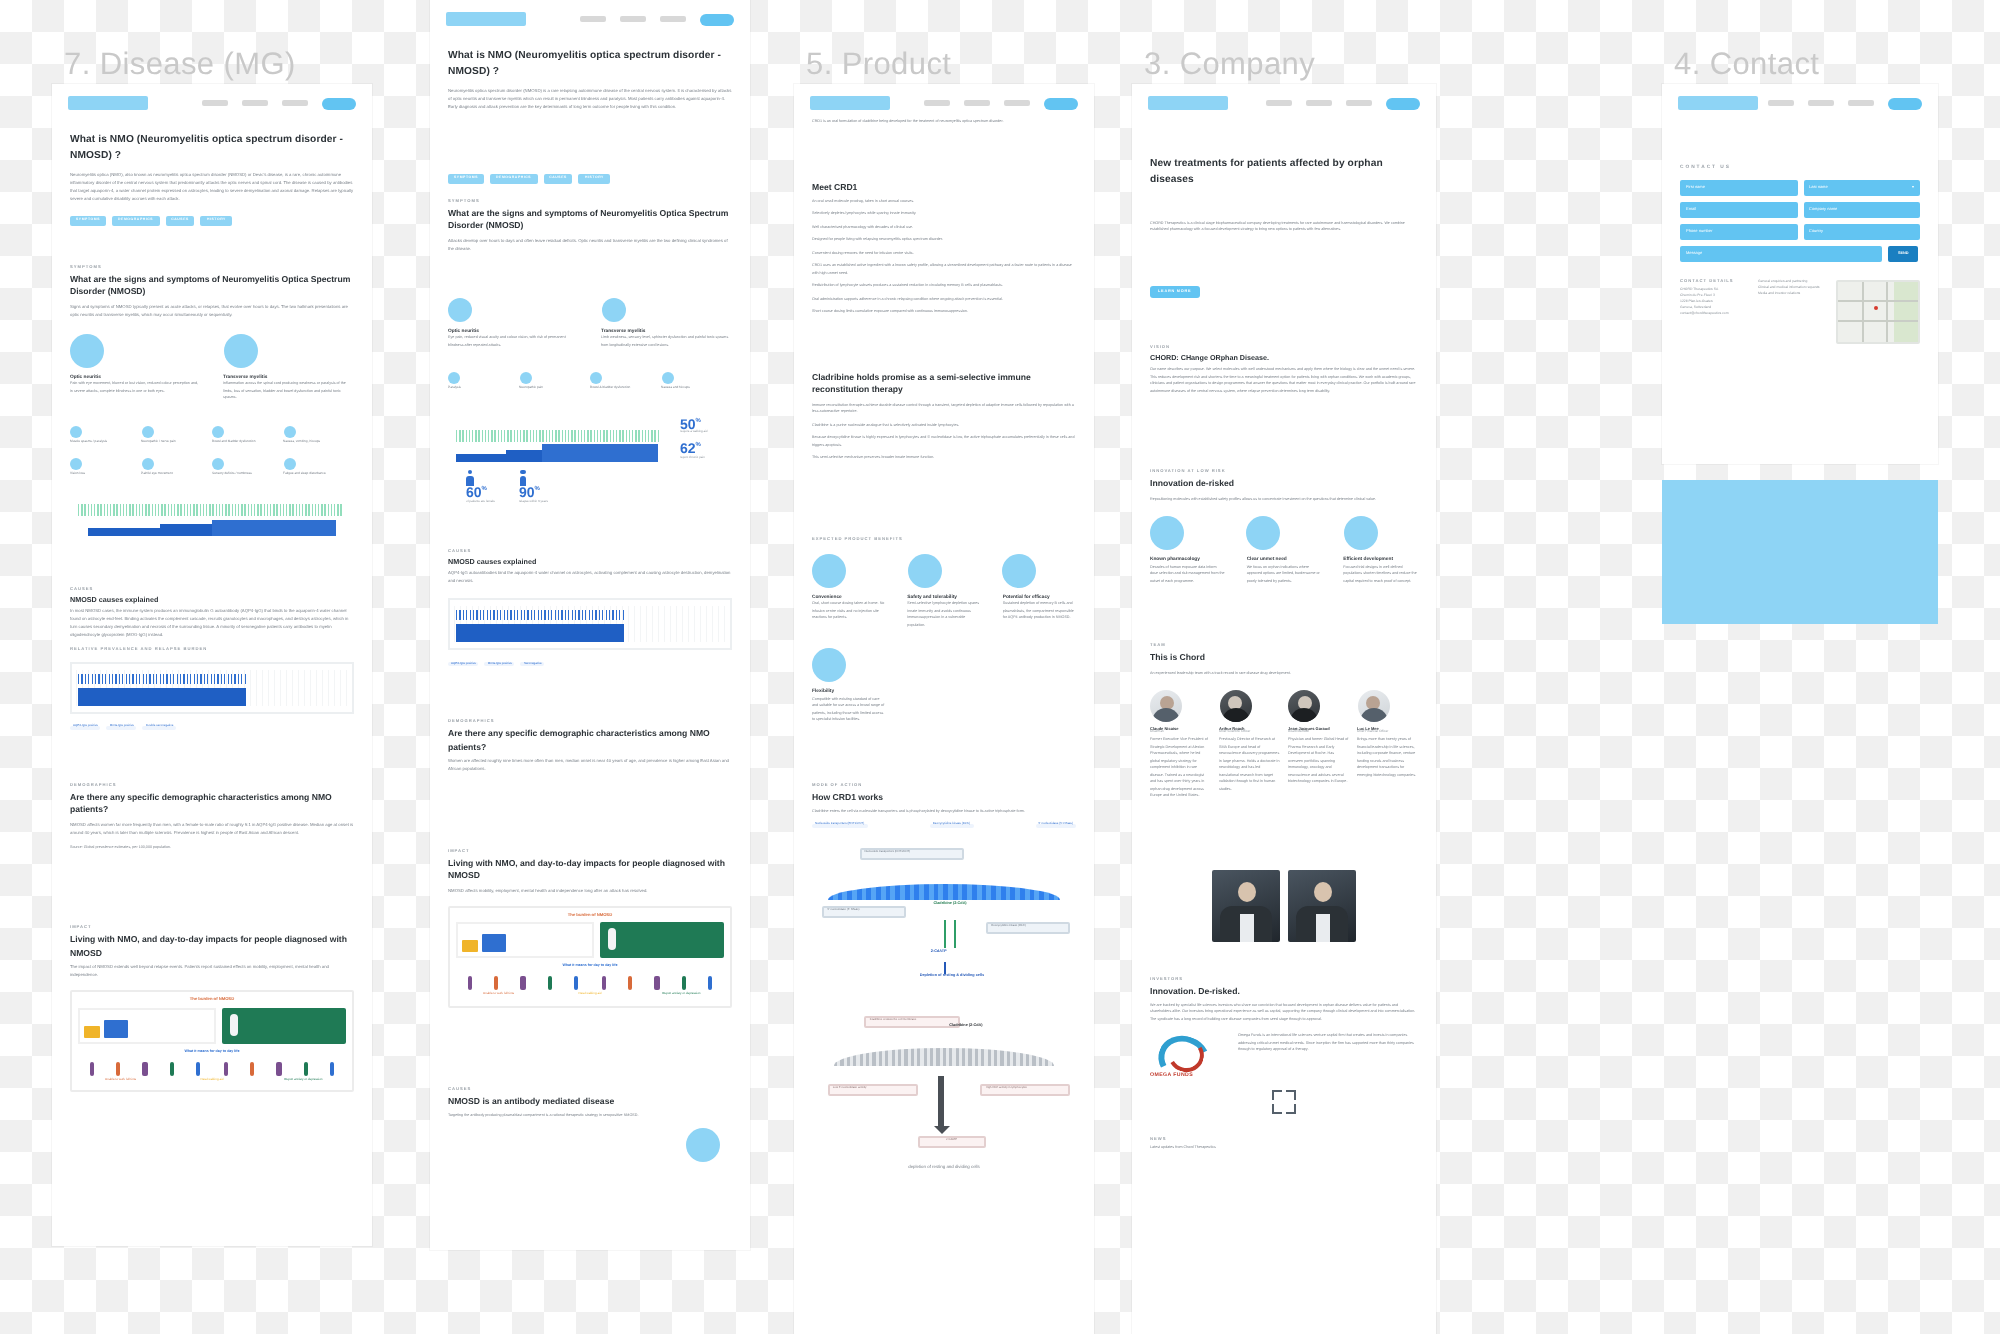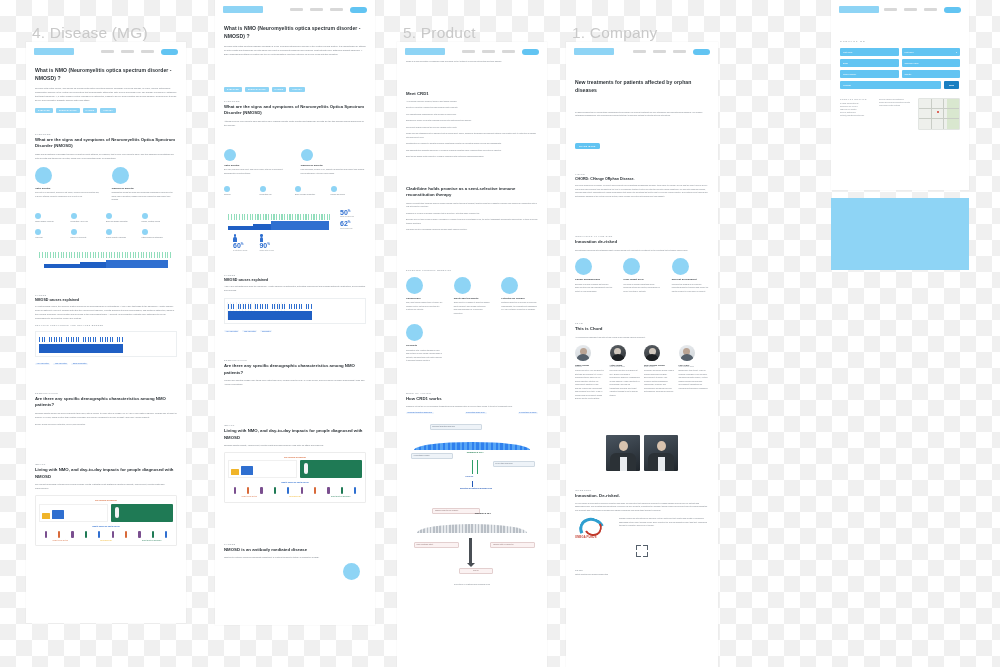--- a/index.html
+++ b/index.html
@@ -174,21 +174,21 @@
   .map .rd{position:absolute;background:#c9cdc6;}
   .map .pin{position:absolute;left:18px;top:12px;width:2px;height:2px;border-radius:50%;background:#d63b2f;}
   .bigblue{height:72px;background:#8ed4f5;margin-top:8px;}
 </style>
 </head>
 <body>
 
 <div class="board">
 
   <div class="column" style="left:26px;width:160px;">
-    <h2 class="col-title">4. Disease (MG)</h2>
+    <h2 class="col-title">7. Disease (MG)</h2>
     <div class="page" style="height:581px;">
 
       <div class="nav">
         <div class="logo"></div>
         <div class="nav-links">
           <span class="nav-link"></span>
           <span class="nav-link"></span>
           <span class="nav-link"></span>
           <span class="nav-pill"></span>
         </div>
@@ -586,21 +586,21 @@
           <div class="dnode2" style="left:64%;top:36px;width:30%;">High DCK activity in lymphocytes</div>
           <div class="bigarrow"></div>
           <div class="dnode2" style="left:40%;top:62px;width:22%;text-align:center;">2-CdATP</div>
         </div>
         <div class="caption">depletion of resting and dividing cells</div>
       </div>
     </div>
   </div>
 
   <div class="column" style="left:566px;width:152px;">
-    <h2 class="col-title">1. Company</h2>
+    <h2 class="col-title">3. Company</h2>
     <div class="page" style="height:629px;">
 
       <div class="nav">
         <div class="logo"></div>
         <div class="nav-links">
           <span class="nav-link"></span>
           <span class="nav-link"></span>
           <span class="nav-link"></span>
           <span class="nav-pill"></span>
         </div>
@@ -724,20 +724,21 @@
           </div>
 
         <div class="spacer"></div>
         <div class="eyebrow">NEWS</div>
         <div class="p tiny">Latest updates from Chord Therapeutics</div>
       </div>
     </div>
   </div>
 
   <div class="column" style="left:831px;width:138px;">
+    <h2 class="col-title">4. Contact</h2>
     <div class="page" style="height:190px;">
 
       <div class="nav">
         <div class="logo"></div>
         <div class="nav-links">
           <span class="nav-link"></span>
           <span class="nav-link"></span>
           <span class="nav-link"></span>
           <span class="nav-pill"></span>
         </div>

